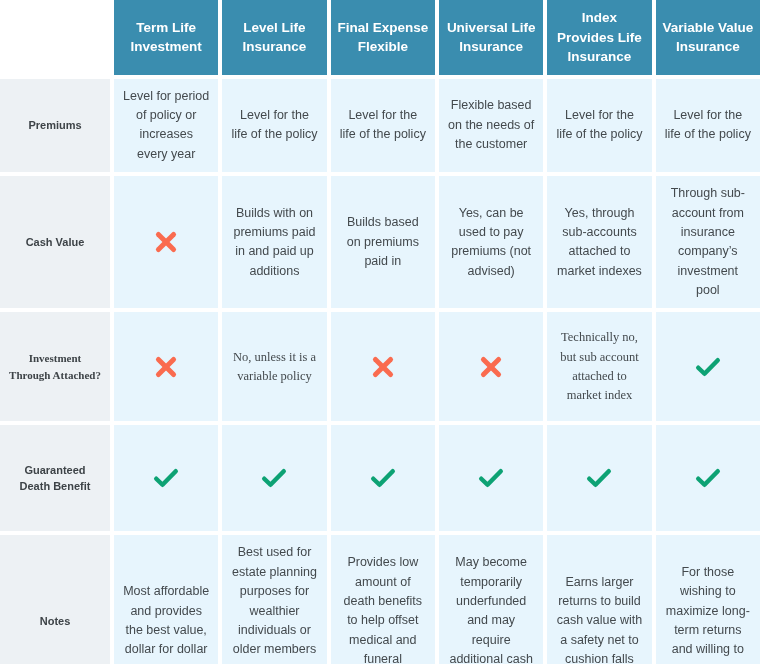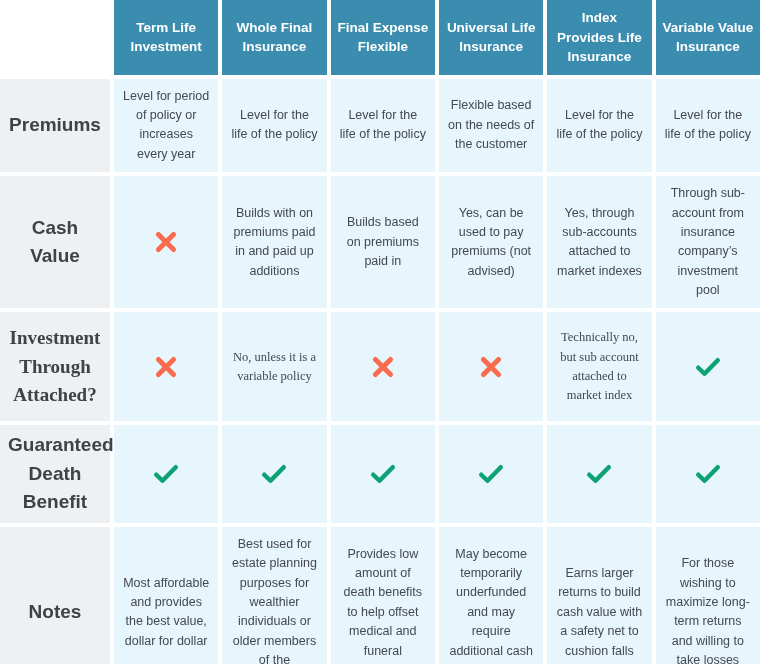--- a/index.html
+++ b/index.html
@@ -44,21 +44,21 @@
     vertical-align: middle;
     padding: 8px 6px;
     height: 63px;
     box-sizing: border-box;
   }
 
   
   th.row-head {
     background: #EDF1F4;
     color: #3D4347;
-    font-size: 19px;
+    font-size: 11px;
     font-weight: bold;
     line-height: 1.5;
     text-align: center;
     vertical-align: middle;
     padding: 6px 8px;
     width: 108px;
     box-sizing: border-box;
   }
 
   
@@ -72,33 +72,33 @@
     padding: 8px 9px;
     box-sizing: border-box;
   }
   td.cell svg { display: block; margin: 0 auto; }
 
   
   tr.r-head  th { height: 63px; }
   tr.r1 th, tr.r1 td { height: 79px; }
   tr.r2 th, tr.r2 td { height: 106px; }
   tr.r3 th, tr.r3 td { height: 109px; font-family: Liberation Serif, serif; }
-  tr.r4 th, tr.r4 td { height: 86px; }
+  tr.r4 th, tr.r4 td { height: 106px; }
   tr.r5 th, tr.r5 td { height: 141px; }
 </style>
 </head>
 <body>
 
 <div id="table-wrap">
   <table class="compare">
     <thead>
       <tr class="r-head">
         <td class="corner"></td>
       <th class="col-head">Term Life Investment</th>
-          <th class="col-head">Whole Final Insurance</th>
+          <th class="col-head">Level Life Insurance</th>
           <th class="col-head">Final Expense Flexible</th>
           <th class="col-head">Universal Life Insurance</th>
           <th class="col-head">Index Provides Life Insurance</th>
           <th class="col-head">Variable Value Insurance</th>
         </tr>
     </thead>
     <tbody>
         <tr class="r1">
           <th class="row-head">Premiums</th>
           <td class="cell"><span>Level for period of policy or increases every year</span></td>

